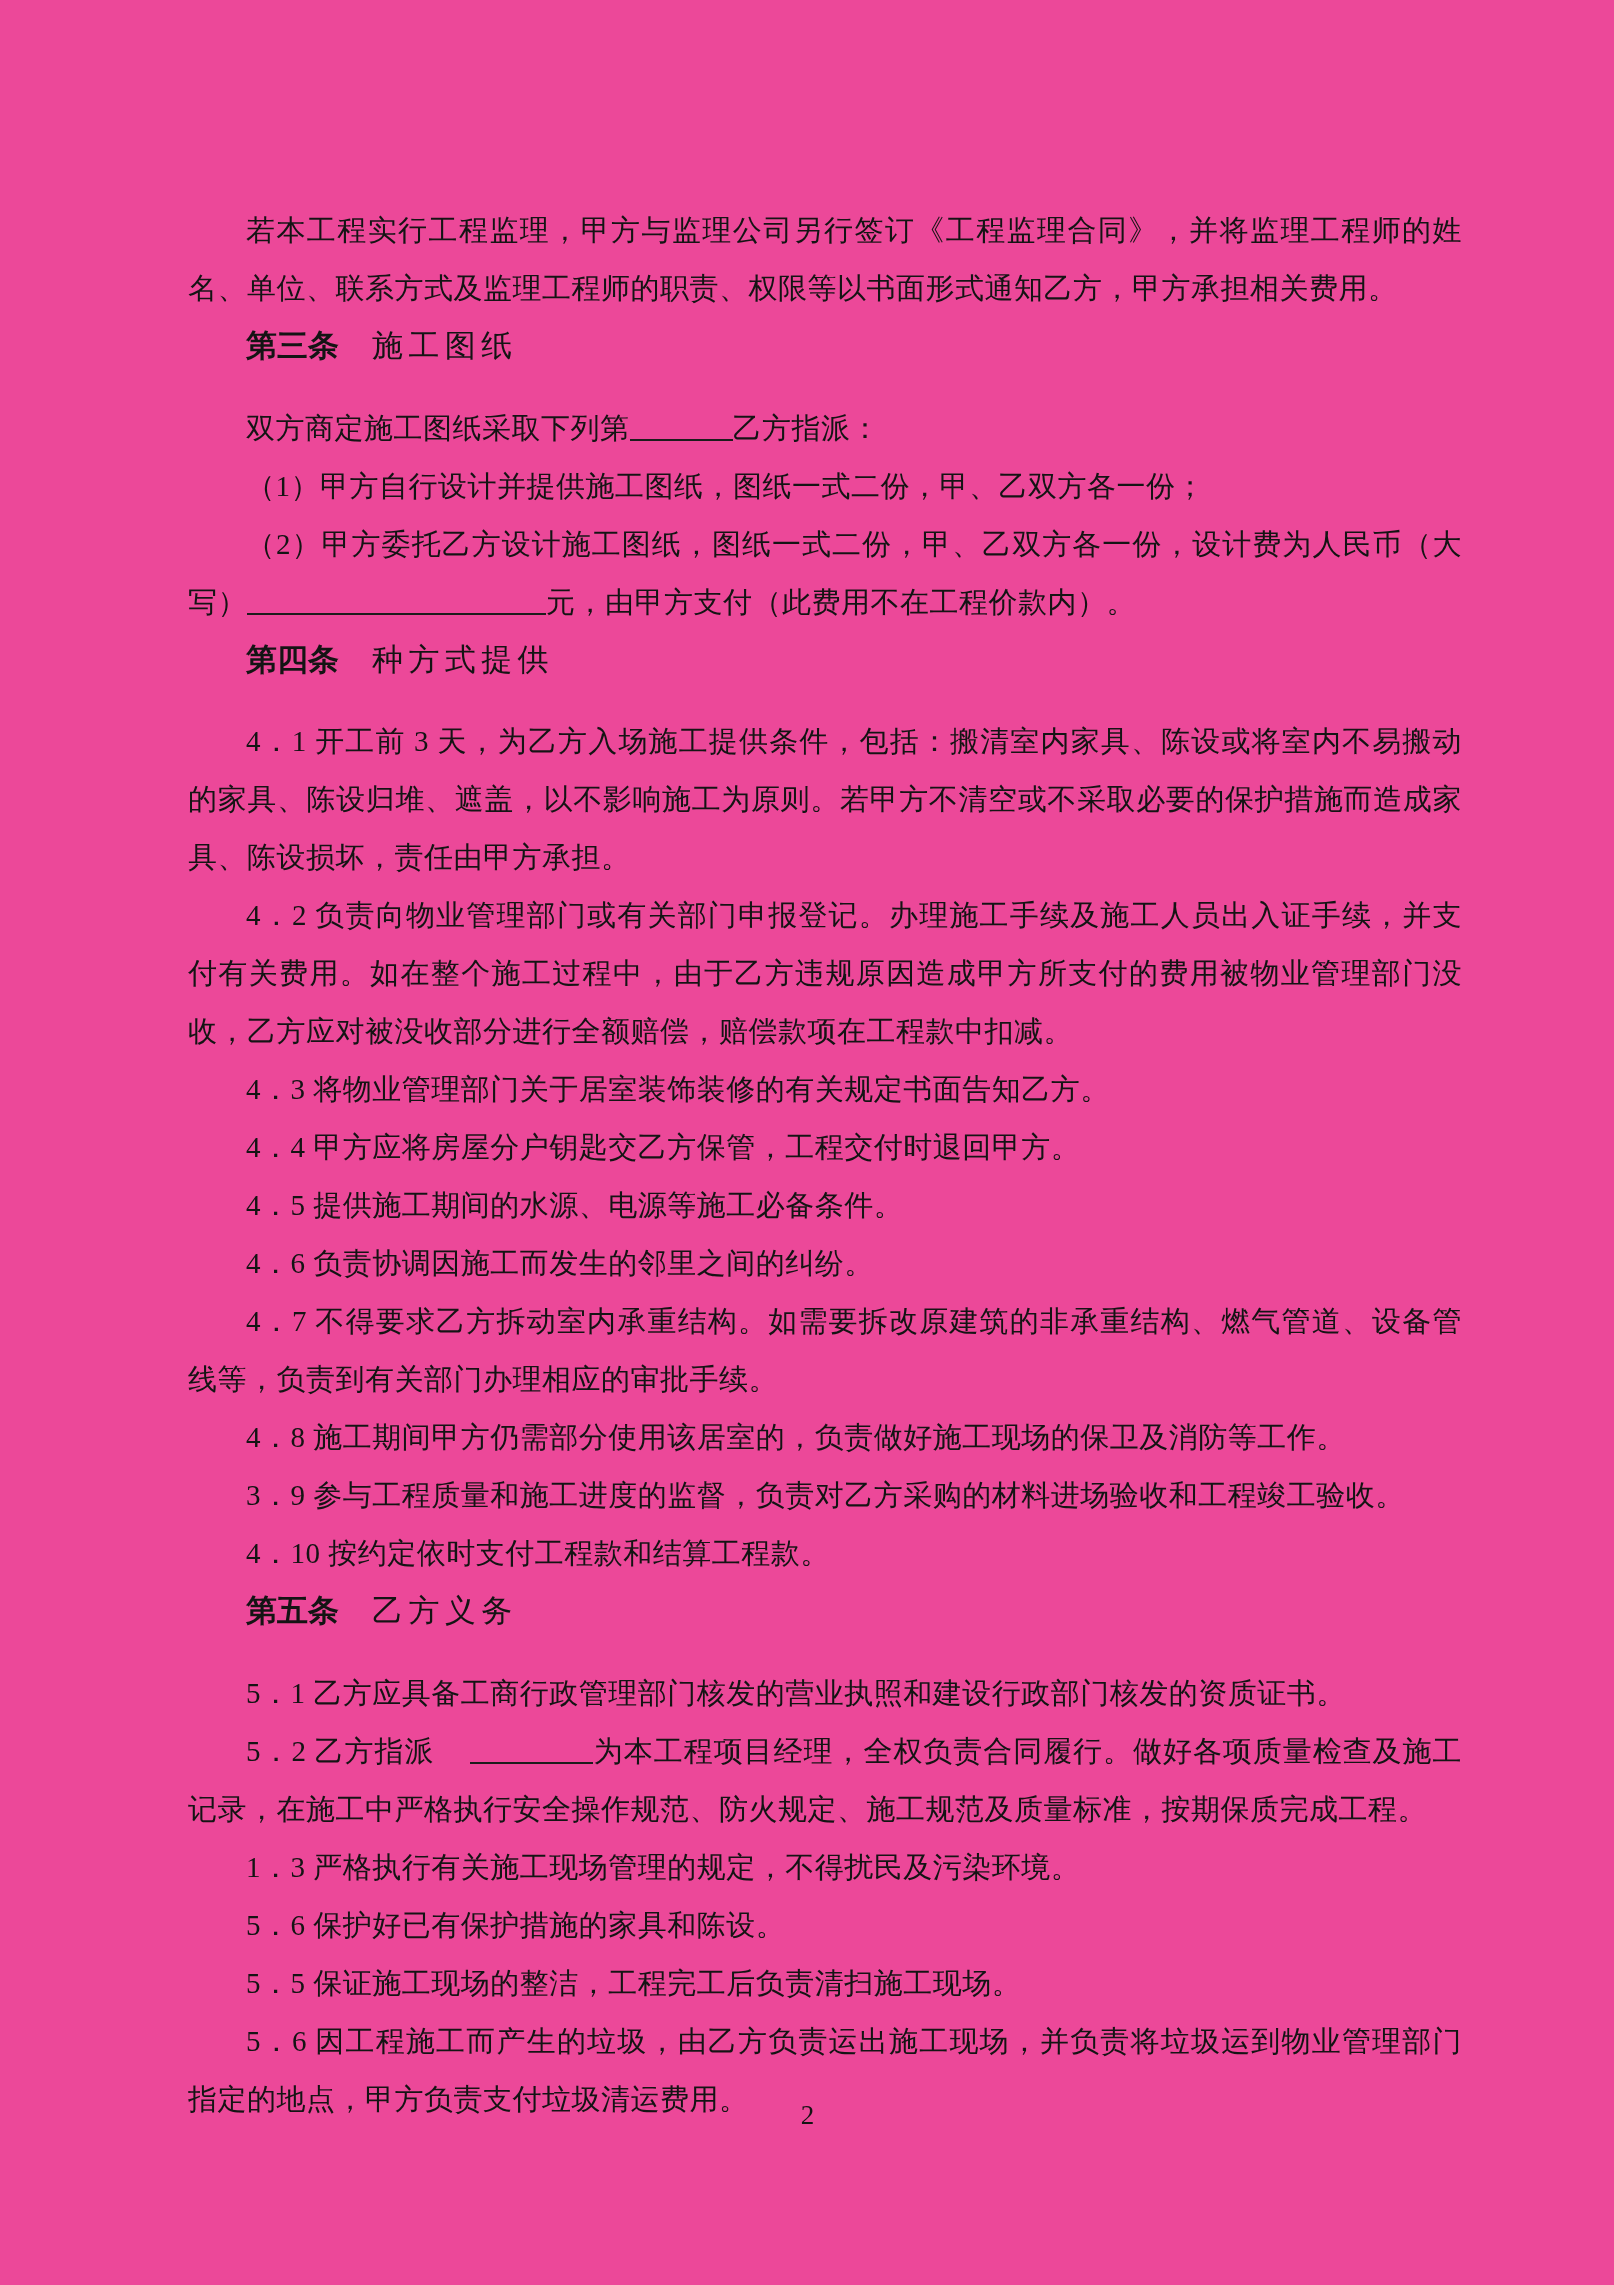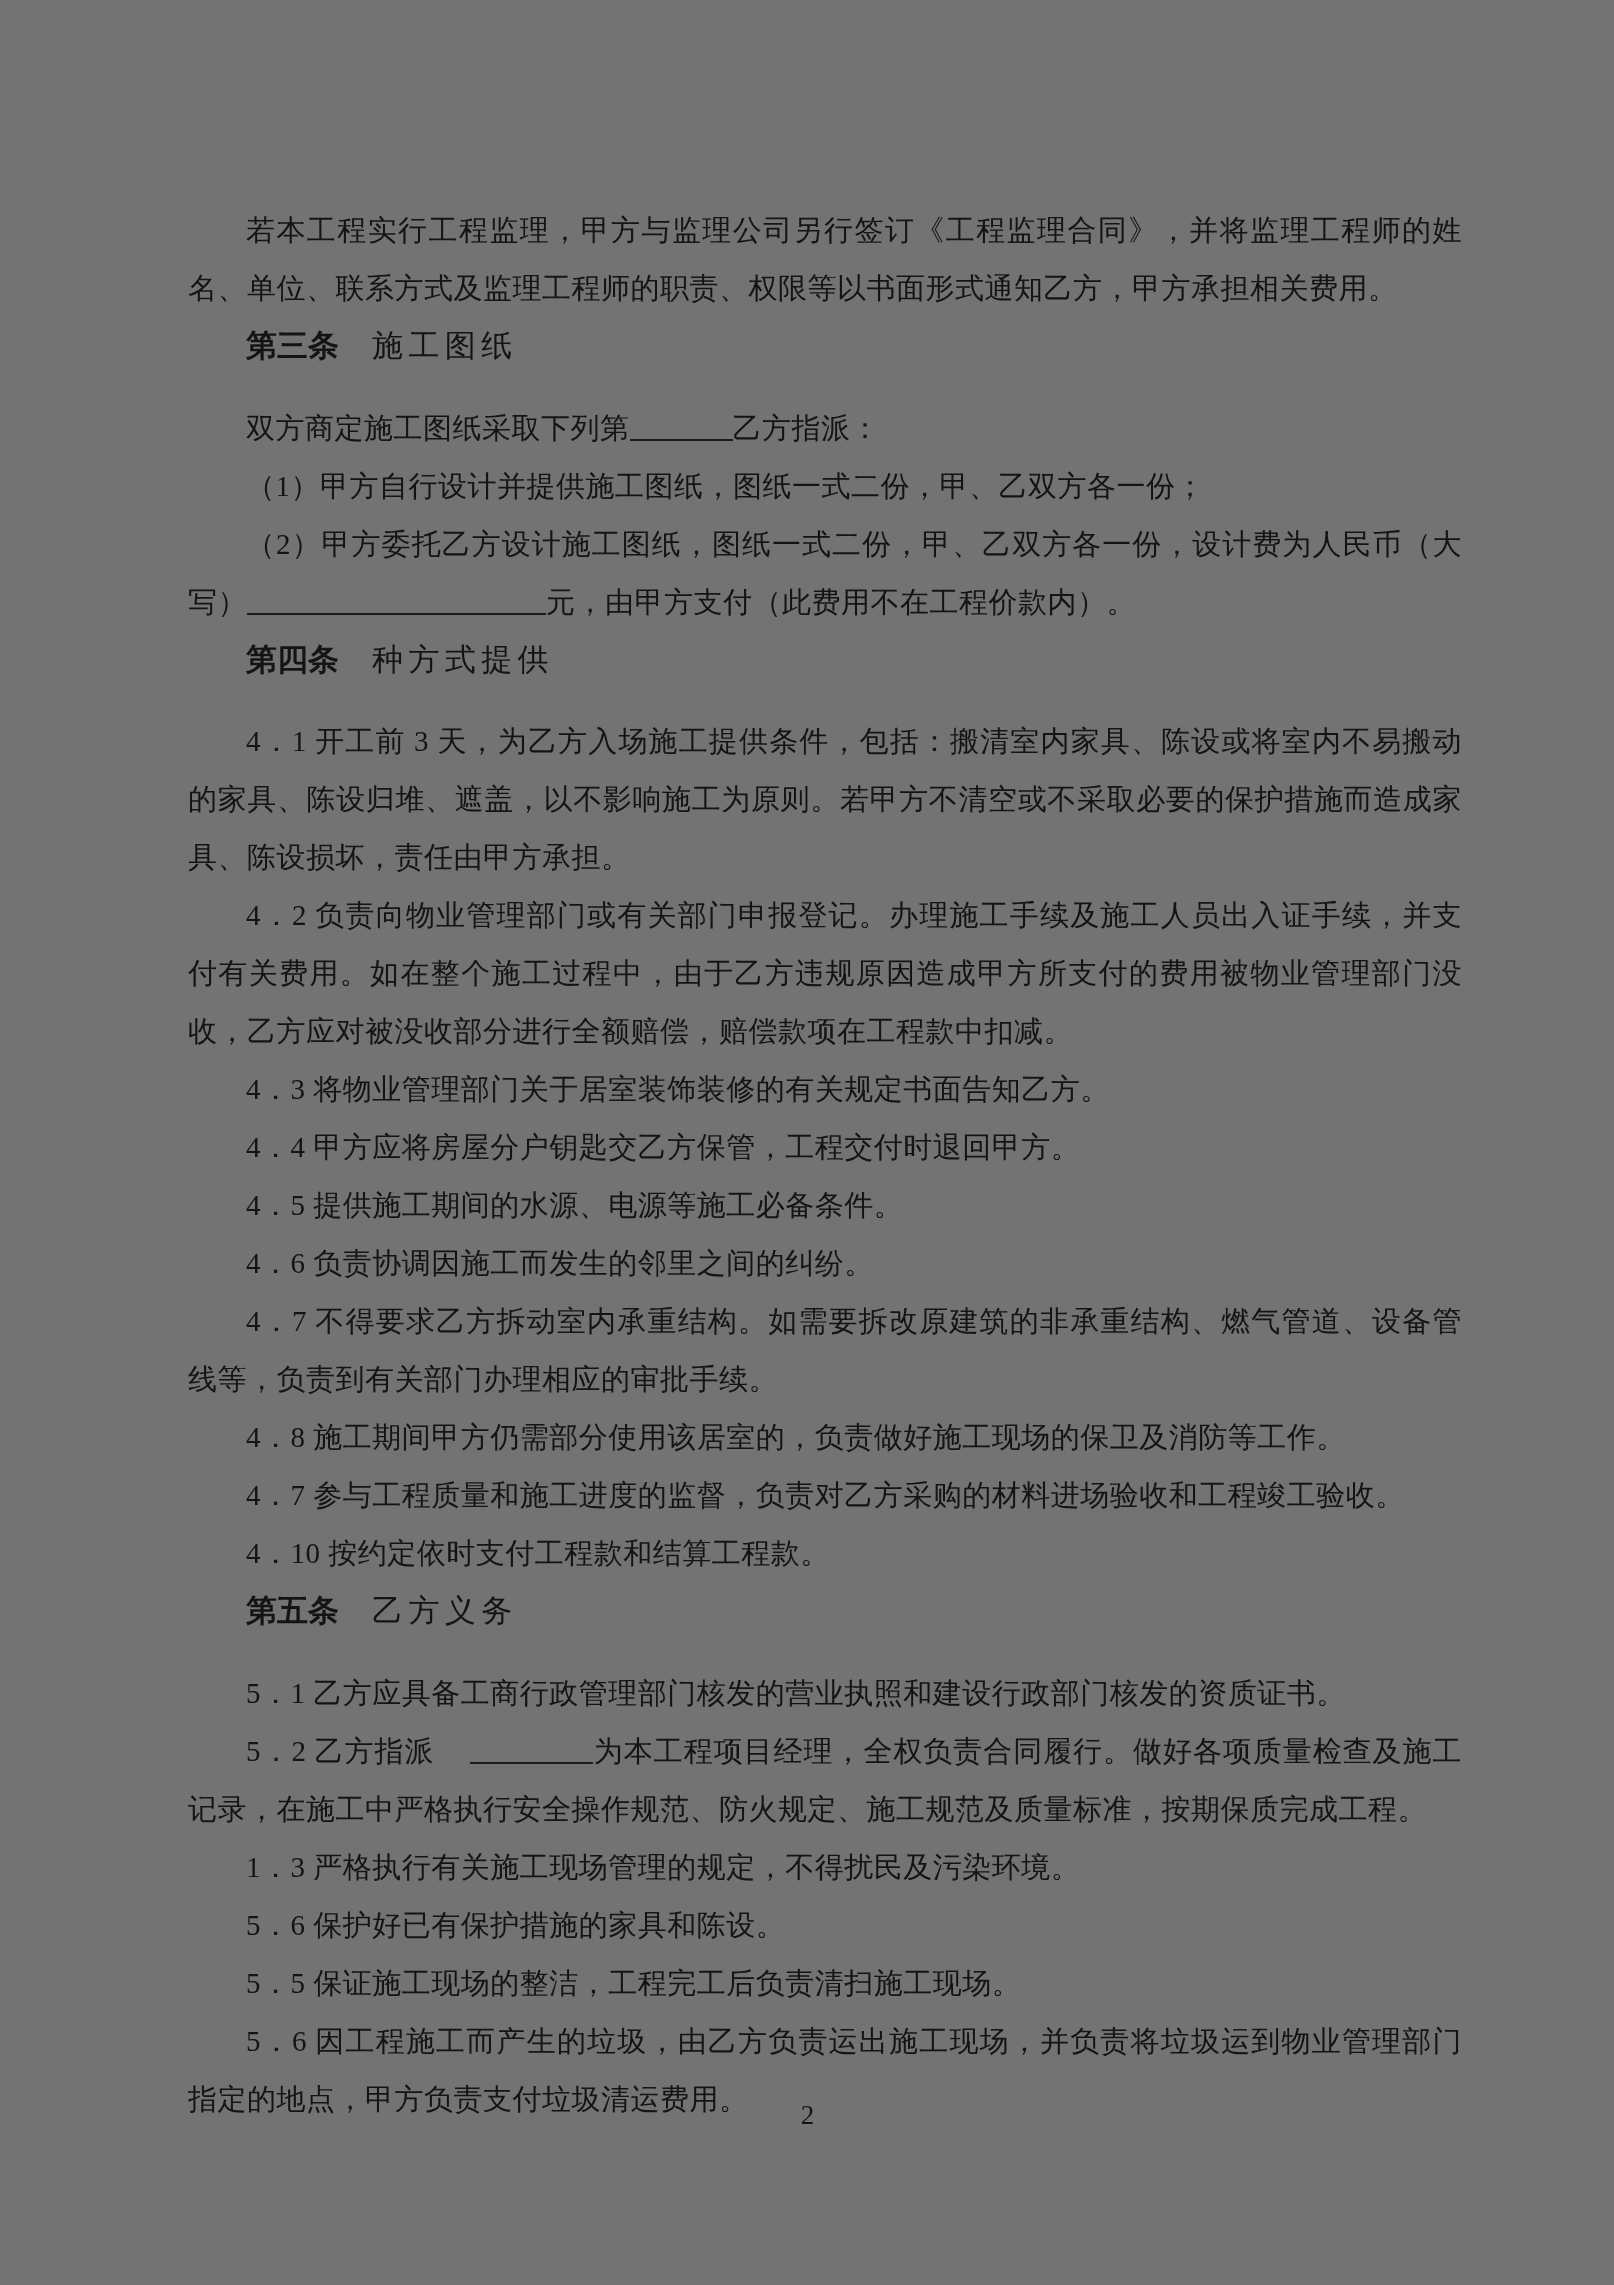--- a/index.html
+++ b/index.html
@@ -1,21 +1,21 @@
 <!DOCTYPE html>
 <html lang="zh" style="font-size:14.5px"><head>
 <meta charset="utf-8">
 <style>
   html,body{margin:0;padding:0;background:#ffffff;}
   body{
     width:1615px;height:2285px;position:relative;
     font-family:"Liberation Serif","DejaVu Serif",serif;
     color:#141414;
   }
-  .page{position:absolute;left:0;top:0;width:1615px;height:2285px;background:#737373;overflow:hidden;}
+  .page{position:absolute;left:0;top:0;width:1615px;height:2285px;background:#ec4899;overflow:hidden;}
   .content{position:absolute;left:188px;top:201px;width:1274px;}
   p{margin:0;}
   p.body{
     font-size:29px;line-height:58px;text-align:justify;
     text-indent:58px;letter-spacing:0.5px;
   }
   p.heading{
     font-size:31px;line-height:58px;text-indent:58px;margin-bottom:23.5px;
   }
   .heading-number{font-weight:bold;}
@@ -42,21 +42,21 @@
       <p class="body"><span>（2）甲方委托乙方设计施工图纸，图纸一式二份，甲、乙双方各一份，设计费为人民币（大写）</span><span class="blank" style="width: 299px;"></span><span>元，由甲方支付（此费用不在工程价款内）。</span></p>
       <p class="heading"><span class="heading-number">第四条</span><span class="heading-title">种方式提供</span></p>
       <p class="body"><span>4．1 开工前 3 天，为乙方入场施工提供条件，包括：搬清室内家具、陈设或将室内不易搬动的家具、陈设归堆、遮盖，以不影响施工为原则。若甲方不清空或不采取必要的保护措施而造成家具、陈设损坏，责任由甲方承担。</span></p>
       <p class="body"><span>4．2 负责向物业管理部门或有关部门申报登记。办理施工手续及施工人员出入证手续，并支付有关费用。如在整个施工过程中，由于乙方违规原因造成甲方所支付的费用被物业管理部门没收，乙方应对被没收部分进行全额赔偿，赔偿款项在工程款中扣减。</span></p>
       <p class="body"><span>4．3 将物业管理部门关于居室装饰装修的有关规定书面告知乙方。</span></p>
       <p class="body"><span>4．4 甲方应将房屋分户钥匙交乙方保管，工程交付时退回甲方。</span></p>
       <p class="body"><span>4．5 提供施工期间的水源、电源等施工必备条件。</span></p>
       <p class="body"><span>4．6 负责协调因施工而发生的邻里之间的纠纷。</span></p>
       <p class="body"><span>4．7 不得要求乙方拆动室内承重结构。如需要拆改原建筑的非承重结构、燃气管道、设备管线等，负责到有关部门办理相应的审批手续。</span></p>
       <p class="body"><span>4．8 施工期间甲方仍需部分使用该居室的，负责做好施工现场的保卫及消防等工作。</span></p>
-      <p class="body"><span>4．7 参与工程质量和施工进度的监督，负责对乙方采购的材料进场验收和工程竣工验收。</span></p>
+      <p class="body"><span>3．9 参与工程质量和施工进度的监督，负责对乙方采购的材料进场验收和工程竣工验收。</span></p>
       <p class="body"><span>4．10 按约定依时支付工程款和结算工程款。</span></p>
       <p class="heading"><span class="heading-number">第五条</span><span class="heading-title">乙方义务</span></p>
       <p class="body"><span>5．1 乙方应具备工商行政管理部门核发的营业执照和建设行政部门核发的资质证书。</span></p>
       <p class="body"><span>5．2 乙方指派</span><span class="blank" style="width: 123px; margin-left: 36px;"></span><span>为本工程项目经理，全权负责合同履行。做好各项质量检查及施工记录，在施工中严格执行安全操作规范、防火规定、施工规范及质量标准，按期保质完成工程。</span></p>
       <p class="body"><span>1．3 严格执行有关施工现场管理的规定，不得扰民及污染环境。</span></p>
       <p class="body"><span>5．6 保护好已有保护措施的家具和陈设。</span></p>
       <p class="body"><span>5．5 保证施工现场的整洁，工程完工后负责清扫施工现场。</span></p>
       <p class="body"><span>5．6 因工程施工而产生的垃圾，由乙方负责运出施工现场，并负责将垃圾运到物业管理部门指定的地点，甲方负责支付垃圾清运费用。</span></p>
     </div>
   <div class="page-number">2</div>

